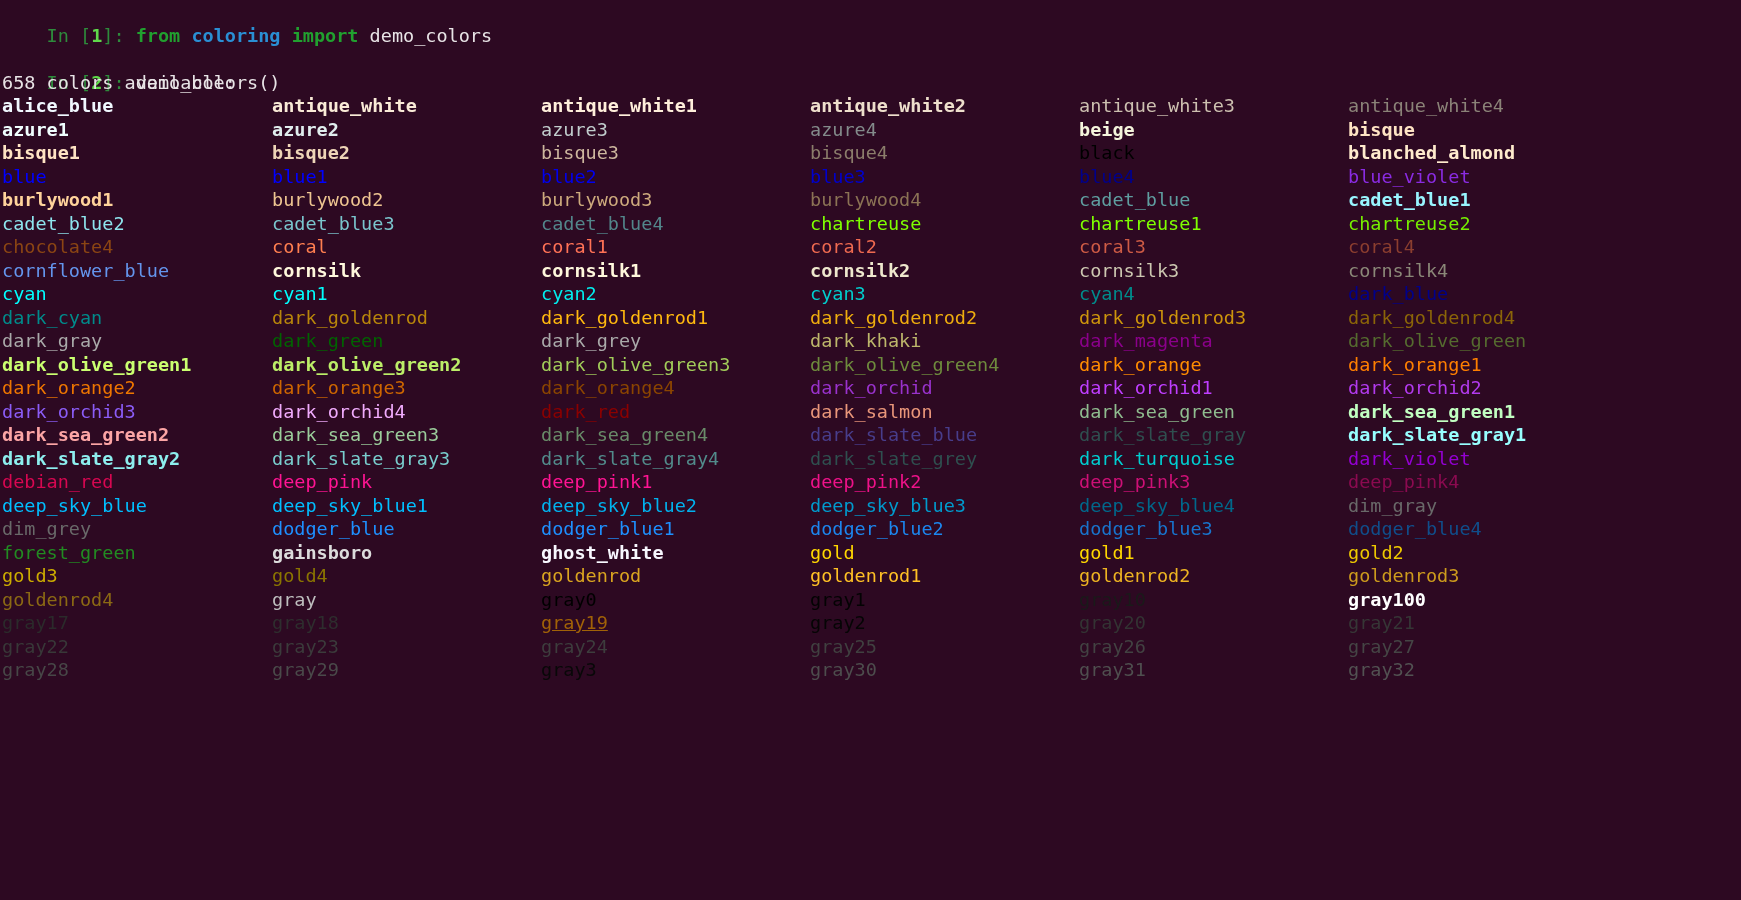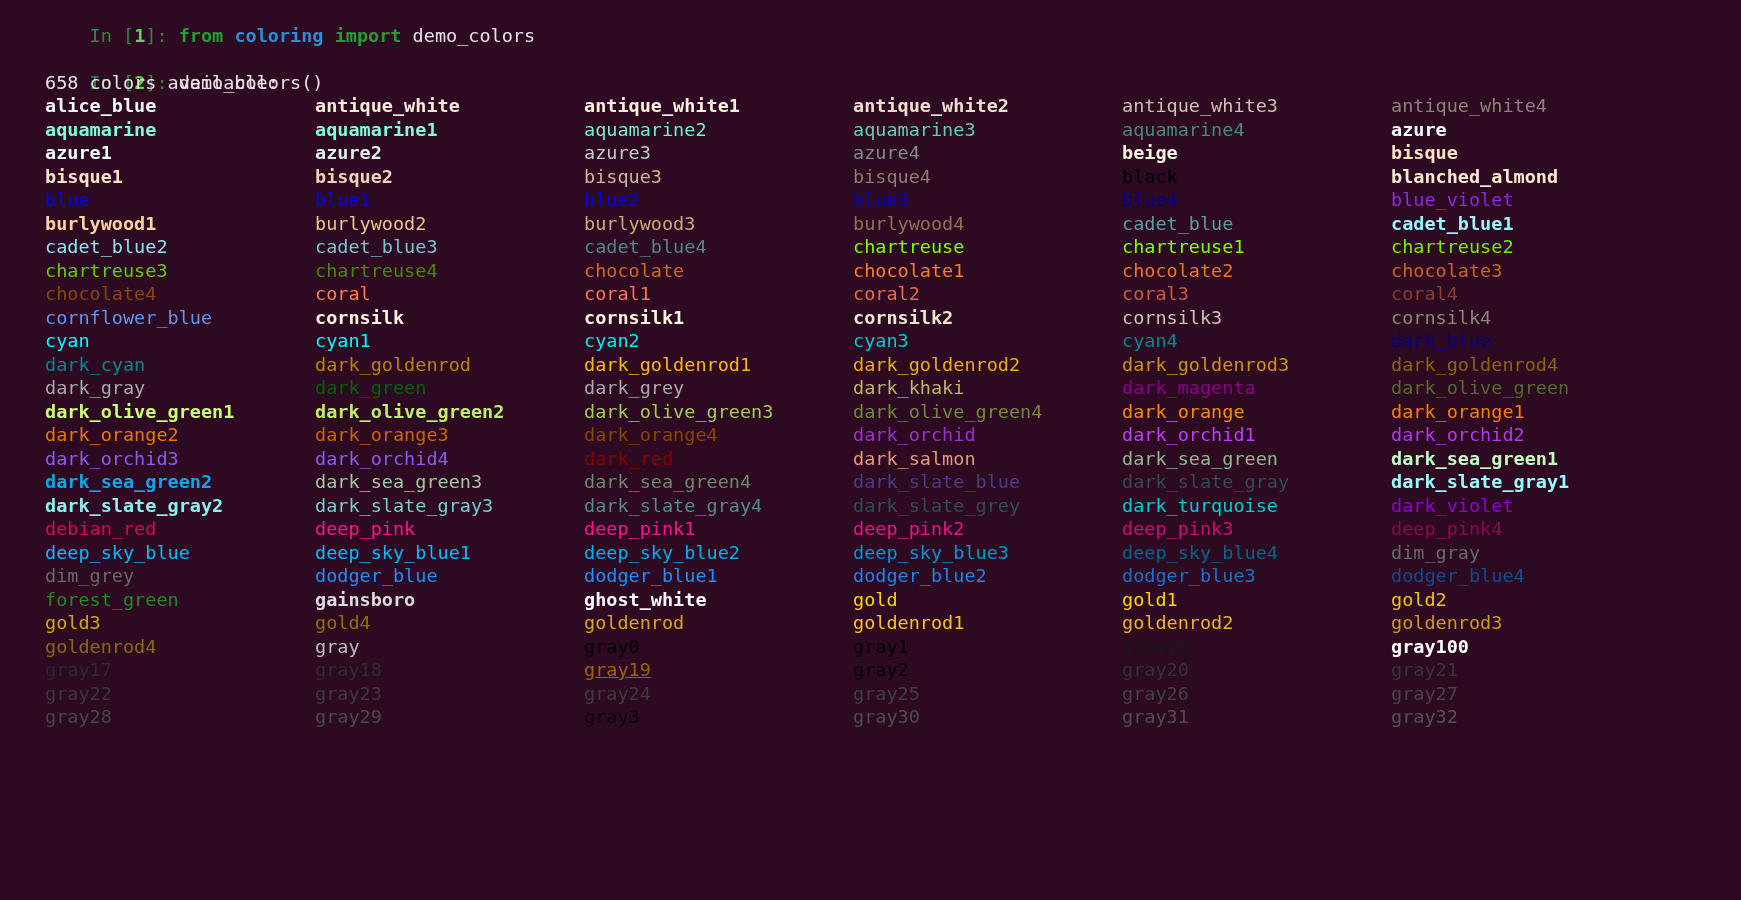--- a/index.html
+++ b/index.html
@@ -16,21 +16,20 @@
     line-height: 23.5px;
     -webkit-font-smoothing: antialiased;
   }
   #terminal {
     width: 1563px;
     height: 900px;
     box-sizing: border-box;
     padding: 0 0 16px 2px;
     background: #2d0922;
     position: relative;
-    margin-left: 43px;
   }
   .prompt-line {
     white-space: pre;
     height: 23.5px;
   }
   .blank-line { height: 23.5px; }
   .tok-in { color: #2e8b3c; }
   .tok-num { color: #5fd94a; font-weight: bold; }
   .tok-kw { color: #21a02f; font-weight: bold; }
   .tok-mod { color: #2a8fd4; font-weight: bold; }
@@ -81,28 +80,20 @@
   <div id="grid">
       <div class="grid-row">
         <span class="cell c0 bold" style="color: rgb(240, 248, 255);">alice_blue</span>
         <span class="cell c1 bold" style="color: rgb(250, 235, 215);">antique_white</span>
         <span class="cell c2 bold" style="color: rgb(255, 239, 219);">antique_white1</span>
         <span class="cell c3 bold" style="color: rgb(238, 223, 204);">antique_white2</span>
         <span class="cell c4" style="color: rgb(205, 192, 176);">antique_white3</span>
         <span class="cell c5" style="color: rgb(139, 131, 120);">antique_white4</span>
       </div>
       <div class="grid-row">
-        <span class="cell c0 bold" style="color: rgb(127, 255, 212);">aquamarine</span>
-        <span class="cell c1 bold" style="color: rgb(127, 255, 212);">aquamarine1</span>
-        <span class="cell c2" style="color: rgb(118, 238, 198);">aquamarine2</span>
-        <span class="cell c3" style="color: rgb(102, 205, 170);">aquamarine3</span>
-        <span class="cell c4" style="color: rgb(69, 139, 116);">aquamarine4</span>
-        <span class="cell c5 bold" style="color: rgb(240, 255, 255);">azure</span>
-      </div>
-      <div class="grid-row">
         <span class="cell c0 bold" style="color: rgb(240, 255, 255);">azure1</span>
         <span class="cell c1 bold" style="color: rgb(224, 238, 238);">azure2</span>
         <span class="cell c2" style="color: rgb(193, 205, 205);">azure3</span>
         <span class="cell c3" style="color: rgb(131, 139, 139);">azure4</span>
         <span class="cell c4 bold" style="color: rgb(245, 245, 220);">beige</span>
         <span class="cell c5 bold" style="color: rgb(255, 228, 196);">bisque</span>
       </div>
       <div class="grid-row">
         <span class="cell c0 bold" style="color: rgb(255, 228, 196);">bisque1</span>
         <span class="cell c1 bold" style="color: rgb(238, 213, 183);">bisque2</span>
@@ -129,28 +120,20 @@
       </div>
       <div class="grid-row">
         <span class="cell c0" style="color: rgb(142, 229, 238);">cadet_blue2</span>
         <span class="cell c1" style="color: rgb(122, 197, 205);">cadet_blue3</span>
         <span class="cell c2" style="color: rgb(83, 134, 139);">cadet_blue4</span>
         <span class="cell c3" style="color: rgb(127, 255, 0);">chartreuse</span>
         <span class="cell c4" style="color: rgb(127, 255, 0);">chartreuse1</span>
         <span class="cell c5" style="color: rgb(118, 238, 0);">chartreuse2</span>
       </div>
       <div class="grid-row">
-        <span class="cell c0" style="color: rgb(102, 205, 0);">chartreuse3</span>
-        <span class="cell c1" style="color: rgb(69, 139, 0);">chartreuse4</span>
-        <span class="cell c2" style="color: rgb(210, 105, 30);">chocolate</span>
-        <span class="cell c3" style="color: rgb(255, 127, 36);">chocolate1</span>
-        <span class="cell c4" style="color: rgb(238, 118, 33);">chocolate2</span>
-        <span class="cell c5" style="color: rgb(205, 102, 29);">chocolate3</span>
-      </div>
-      <div class="grid-row">
         <span class="cell c0" style="color: rgb(139, 69, 19);">chocolate4</span>
         <span class="cell c1" style="color: rgb(255, 127, 80);">coral</span>
         <span class="cell c2" style="color: rgb(255, 114, 86);">coral1</span>
         <span class="cell c3" style="color: rgb(238, 106, 80);">coral2</span>
         <span class="cell c4" style="color: rgb(205, 91, 69);">coral3</span>
         <span class="cell c5" style="color: rgb(139, 62, 47);">coral4</span>
       </div>
       <div class="grid-row">
         <span class="cell c0" style="color: rgb(100, 149, 237);">cornflower_blue</span>
         <span class="cell c1 bold" style="color: rgb(255, 248, 220);">cornsilk</span>
@@ -194,28 +177,28 @@
       <div class="grid-row">
         <span class="cell c0" style="color: rgb(238, 118, 0);">dark_orange2</span>
         <span class="cell c1" style="color: rgb(205, 102, 0);">dark_orange3</span>
         <span class="cell c2" style="color: rgb(139, 69, 0);">dark_orange4</span>
         <span class="cell c3" style="color: rgb(153, 50, 204);">dark_orchid</span>
         <span class="cell c4" style="color: rgb(191, 62, 255);">dark_orchid1</span>
         <span class="cell c5" style="color: rgb(178, 58, 238);">dark_orchid2</span>
       </div>
       <div class="grid-row">
         <span class="cell c0" style="color: #8b5cf6;">dark_orchid3</span>
-        <span class="cell c1" style="color: #8b5cf6; text-align: right;">dark_orchid4</span>
+        <span class="cell c1" style="color: #f0abfc; text-align: right;">dark_orchid4</span>
         <span class="cell c2" style="color: rgb(139, 0, 0);">dark_red</span>
         <span class="cell c3" style="color: rgb(233, 150, 122);">dark_salmon</span>
         <span class="cell c4" style="color: rgb(143, 188, 143);">dark_sea_green</span>
         <span class="cell c5 bold" style="color: rgb(193, 255, 193);">dark_sea_green1</span>
       </div>
       <div class="grid-row">
-        <span class="cell c0 bold" style="color: #0ea5e9; text-align: right;">dark_sea_green2</span>
+        <span class="cell c0 bold" style="color: #fca5a5; text-align: right;">dark_sea_green2</span>
         <span class="cell c1" style="color: rgb(155, 205, 155);">dark_sea_green3</span>
         <span class="cell c2" style="color: rgb(105, 139, 105);">dark_sea_green4</span>
         <span class="cell c3" style="color: rgb(72, 61, 139);">dark_slate_blue</span>
         <span class="cell c4" style="color: rgb(47, 79, 79);">dark_slate_gray</span>
         <span class="cell c5 bold" style="color: rgb(151, 255, 255);">dark_slate_gray1</span>
       </div>
       <div class="grid-row">
         <span class="cell c0 bold" style="color: rgb(141, 238, 238);">dark_slate_gray2</span>
         <span class="cell c1" style="color: rgb(121, 205, 205);">dark_slate_gray3</span>
         <span class="cell c2" style="color: rgb(82, 139, 139);">dark_slate_gray4</span>

